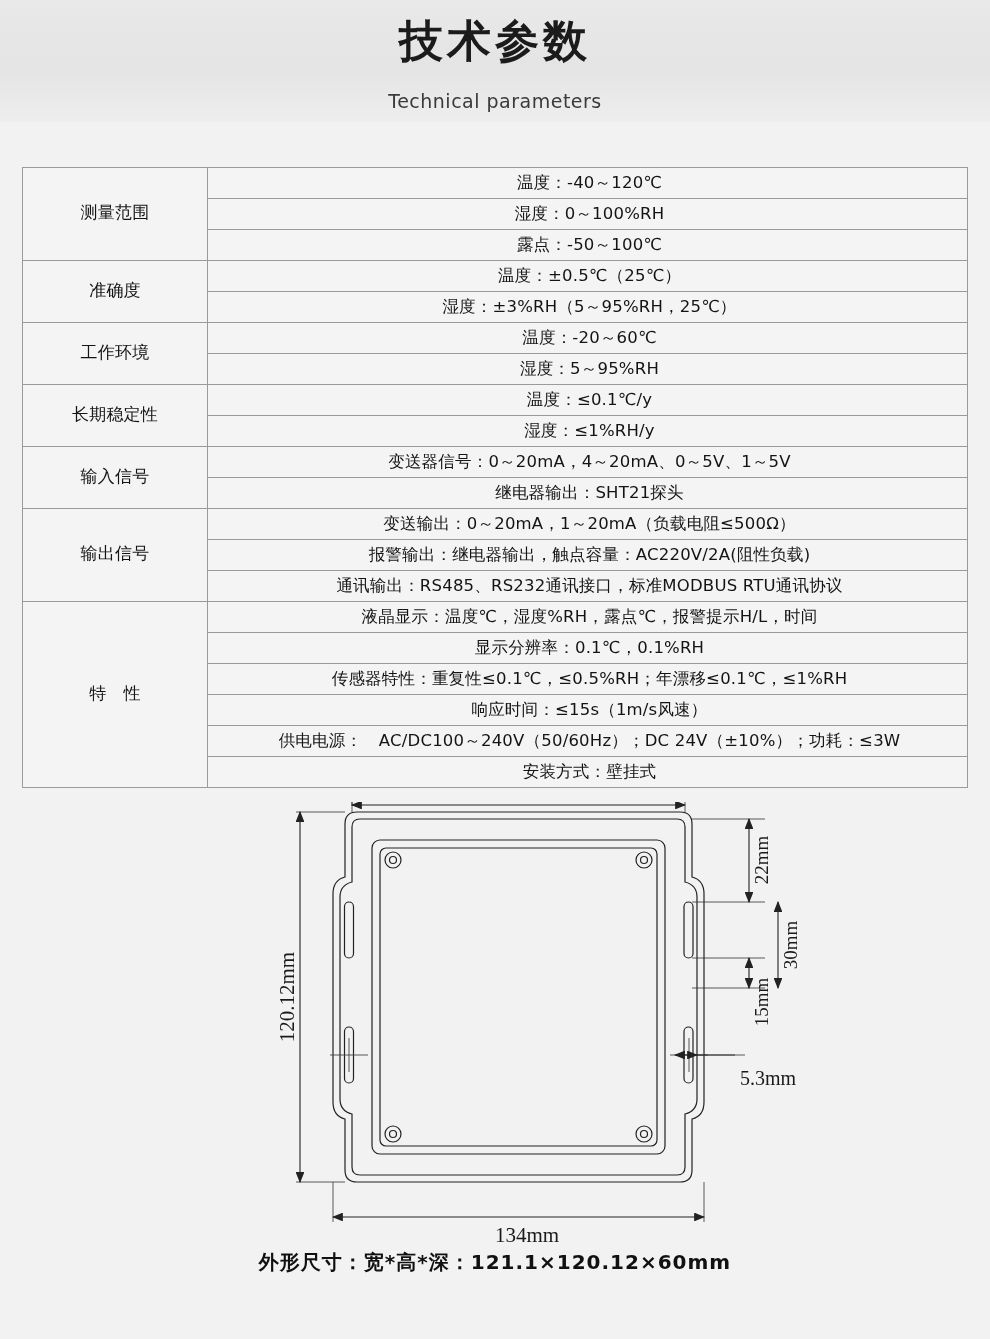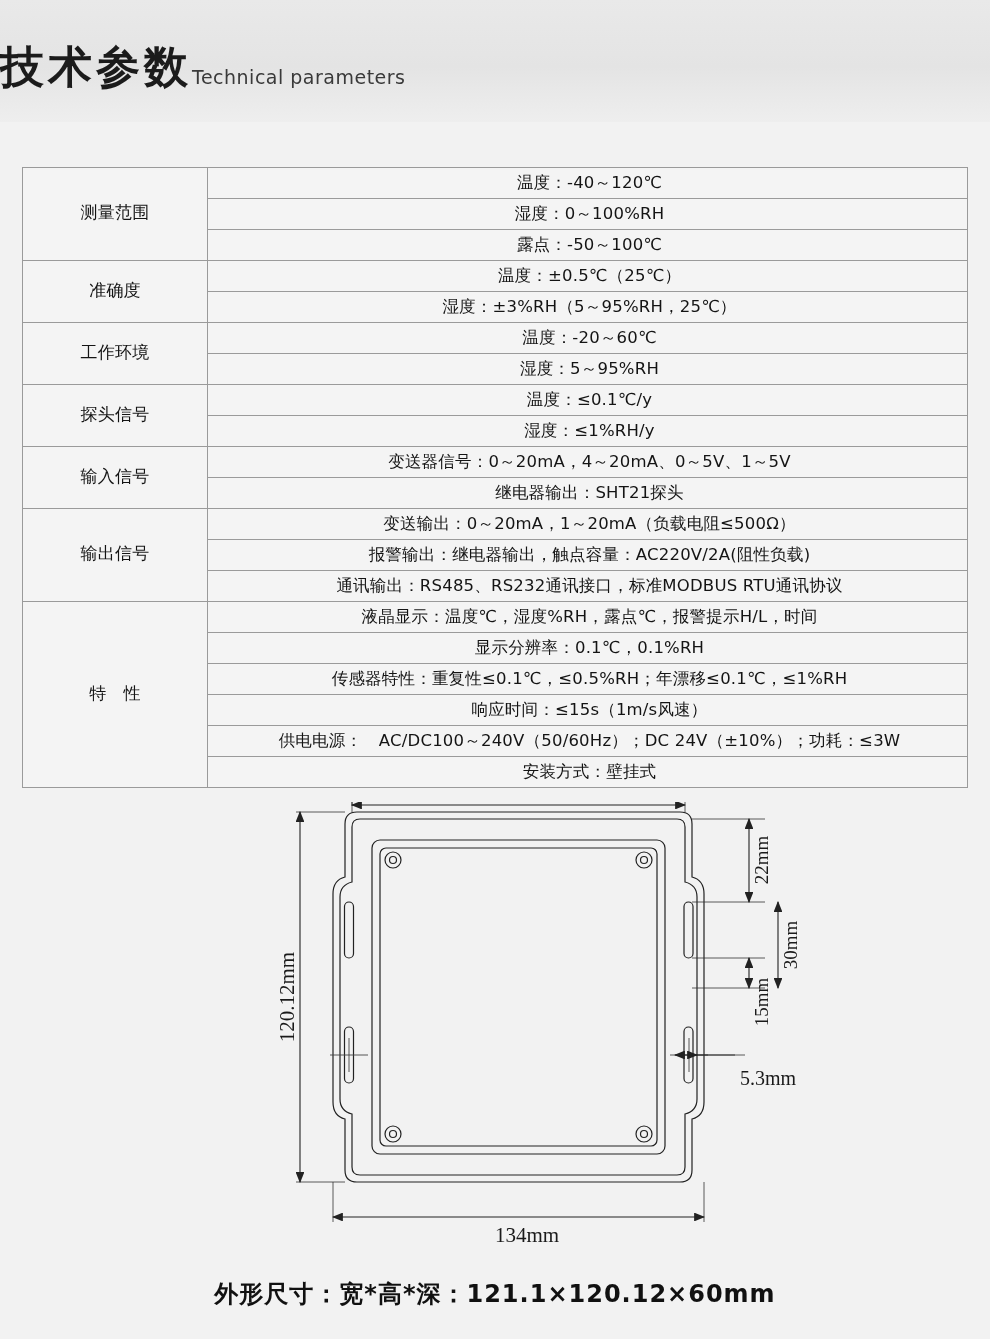--- a/index.html
+++ b/index.html
@@ -13,20 +13,21 @@
     font-family: "Liberation Serif", serif;
     color: #1a1a1a;
     overflow: hidden;
     position: relative;
   }
   .header {
     width: 990px;
     height: 122px;
     background: linear-gradient(180deg, #e9e9e9 0%, #e4e4e4 55%, #eeeeee 100%);
     display: flex;
+    flex-direction: column;
     align-items: center;
     justify-content: flex-start;
     box-sizing: border-box;
     padding-top: 12px;
   }
   .header-title {
     font-family: "DejaVu Sans", sans-serif;
     font-size: 44px;
     font-weight: bold;
     letter-spacing: 4px;
@@ -80,26 +81,26 @@
   }
   .drawing-wrap {
     position: absolute;
     top: 680px;
     left: 0;
     width: 990px;
     height: 470px;
   }
   .footer-dim {
     position: absolute;
-    top: 1156px;
+    top: 1127px;
     left: 0;
     width: 990px;
     text-align: center;
     font-family: "DejaVu Sans", sans-serif;
-    font-size: 24px;
+    font-size: 20px;
     font-weight: bold;
     color: #111;
     letter-spacing: 1px;
   }
   svg text {
     font-family: "Liberation Serif", serif;
     fill: #1a1a1a;
   }
 </style>
 </head>
@@ -135,21 +136,21 @@
 
       <tr>
         <td class="label" rowspan="2">工作环境</td>
         <td class="value">温度：-20～60℃</td>
       </tr>
       <tr>
         <td class="value">湿度：5～95%RH</td>
       </tr>
 
       <tr>
-        <td class="label" rowspan="2">探头信号</td>
+        <td class="label" rowspan="2">长期稳定性</td>
         <td class="value">温度：≤0.1℃/y</td>
       </tr>
       <tr>
         <td class="value">湿度：≤1%RH/y</td>
       </tr>
 
       <tr>
         <td class="label" rowspan="2">输入信号</td>
         <td class="value">变送器信号：0～20mA，4～20mA、0～5V、1～5V</td>
       </tr>

